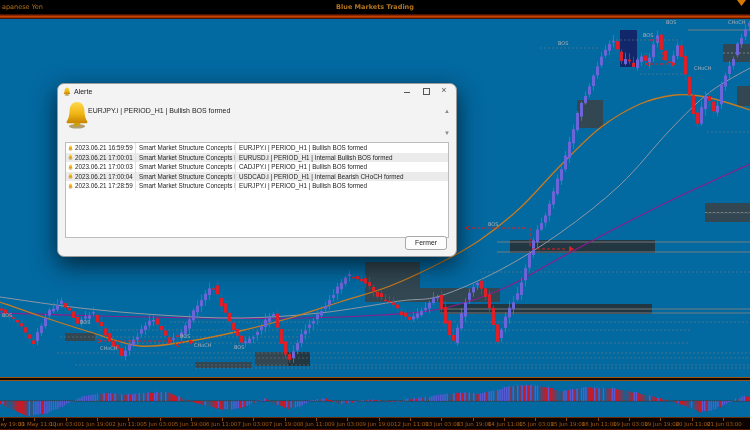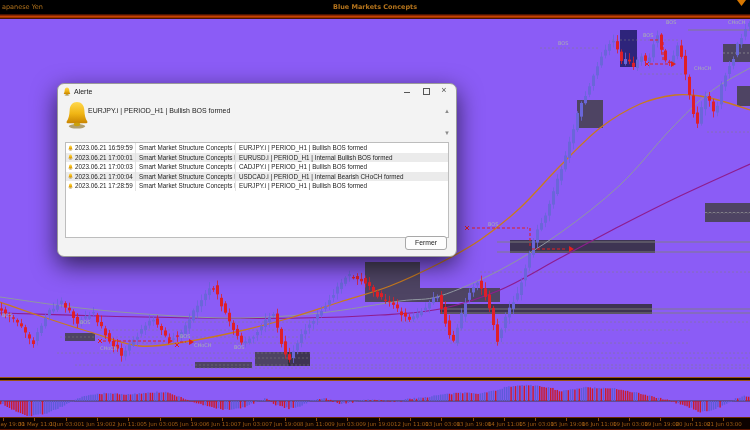--- a/index.html
+++ b/index.html
@@ -1,17 +1,17 @@
 <!DOCTYPE html>
 <html><head>
 <meta charset="utf-8">
 <style>
   html,body{margin:0;padding:0;background:#000;width:750px;height:430px;overflow:hidden;
     font-family:"DejaVu Sans",sans-serif;}
-  #stage{position:relative;width:750px;height:430px;background:#8b5cf6;}
+  #stage{position:relative;width:750px;height:430px;background:#0369a1;}
   #scene{position:absolute;left:0;top:0;z-index:1;}
   
   #titlebar{position:absolute;left:0;top:0;width:750px;height:14px;background:#000;z-index:2;}
   #titlebar .sym{position:absolute;left:2px;top:3px;font-size:6.5px;color:#b5741c;white-space:nowrap;}
   #titlebar .app{position:absolute;left:0;right:0;top:3px;text-align:center;font-size:6.5px;color:#b5741c;font-weight:bold;}
   #topborder{position:absolute;left:0;top:14px;width:750px;height:5px;z-index:2;
     background:linear-gradient(#2a0a00 0%,#7a2000 25%,#d24a00 55%,#7a2000 80%,#200600 100%);}
   #marker{position:absolute;left:736px;top:0;z-index:3;}
   
   #indsep{position:absolute;left:0;top:377px;width:750px;height:2px;background:#150800;
@@ -869,21 +869,21 @@
         <rect x="739.2000000000029" y="397.84006614684984" width="1.4" height="3.1599338531501644" fill="#5b5bd6" fill-opacity="0.95"></rect>
         <rect x="741.4000000000029" y="396.5886786832467" width="1.4" height="4.411321316753288" fill="#5b5bd6" fill-opacity="0.95"></rect>
         <rect x="743.600000000003" y="395.62770111395434" width="1.4" height="5.372298886045655" fill="#5b5bd6" fill-opacity="0.95"></rect>
         <rect x="745.800000000003" y="396.57100443337185" width="1.4" height="4.428995566628146" fill="#cf1822" fill-opacity="0.95"></rect>
         <rect x="748.0000000000031" y="396.74808441870925" width="1.4" height="4.251915581290746" fill="#cf1822" fill-opacity="0.95"></rect>
       </g>
     </svg>
 
   <div id="titlebar">
     <span class="sym">apanese Yen</span>
-    <span class="app">Blue Markets Concepts</span>
+    <span class="app">Blue Markets Trading</span>
   </div>
   <div id="topborder"></div>
   <svg id="marker" width="12" height="8">
     <polygon points="1,0 10,0 5.5,6" fill="#d97800"></polygon>
   </svg>
 
   <div id="indsep"></div>
   <div id="axissep"></div>
   <div id="axis">
       <span class="tlabel" style="left: -13px;">30 May 19:00</span>

